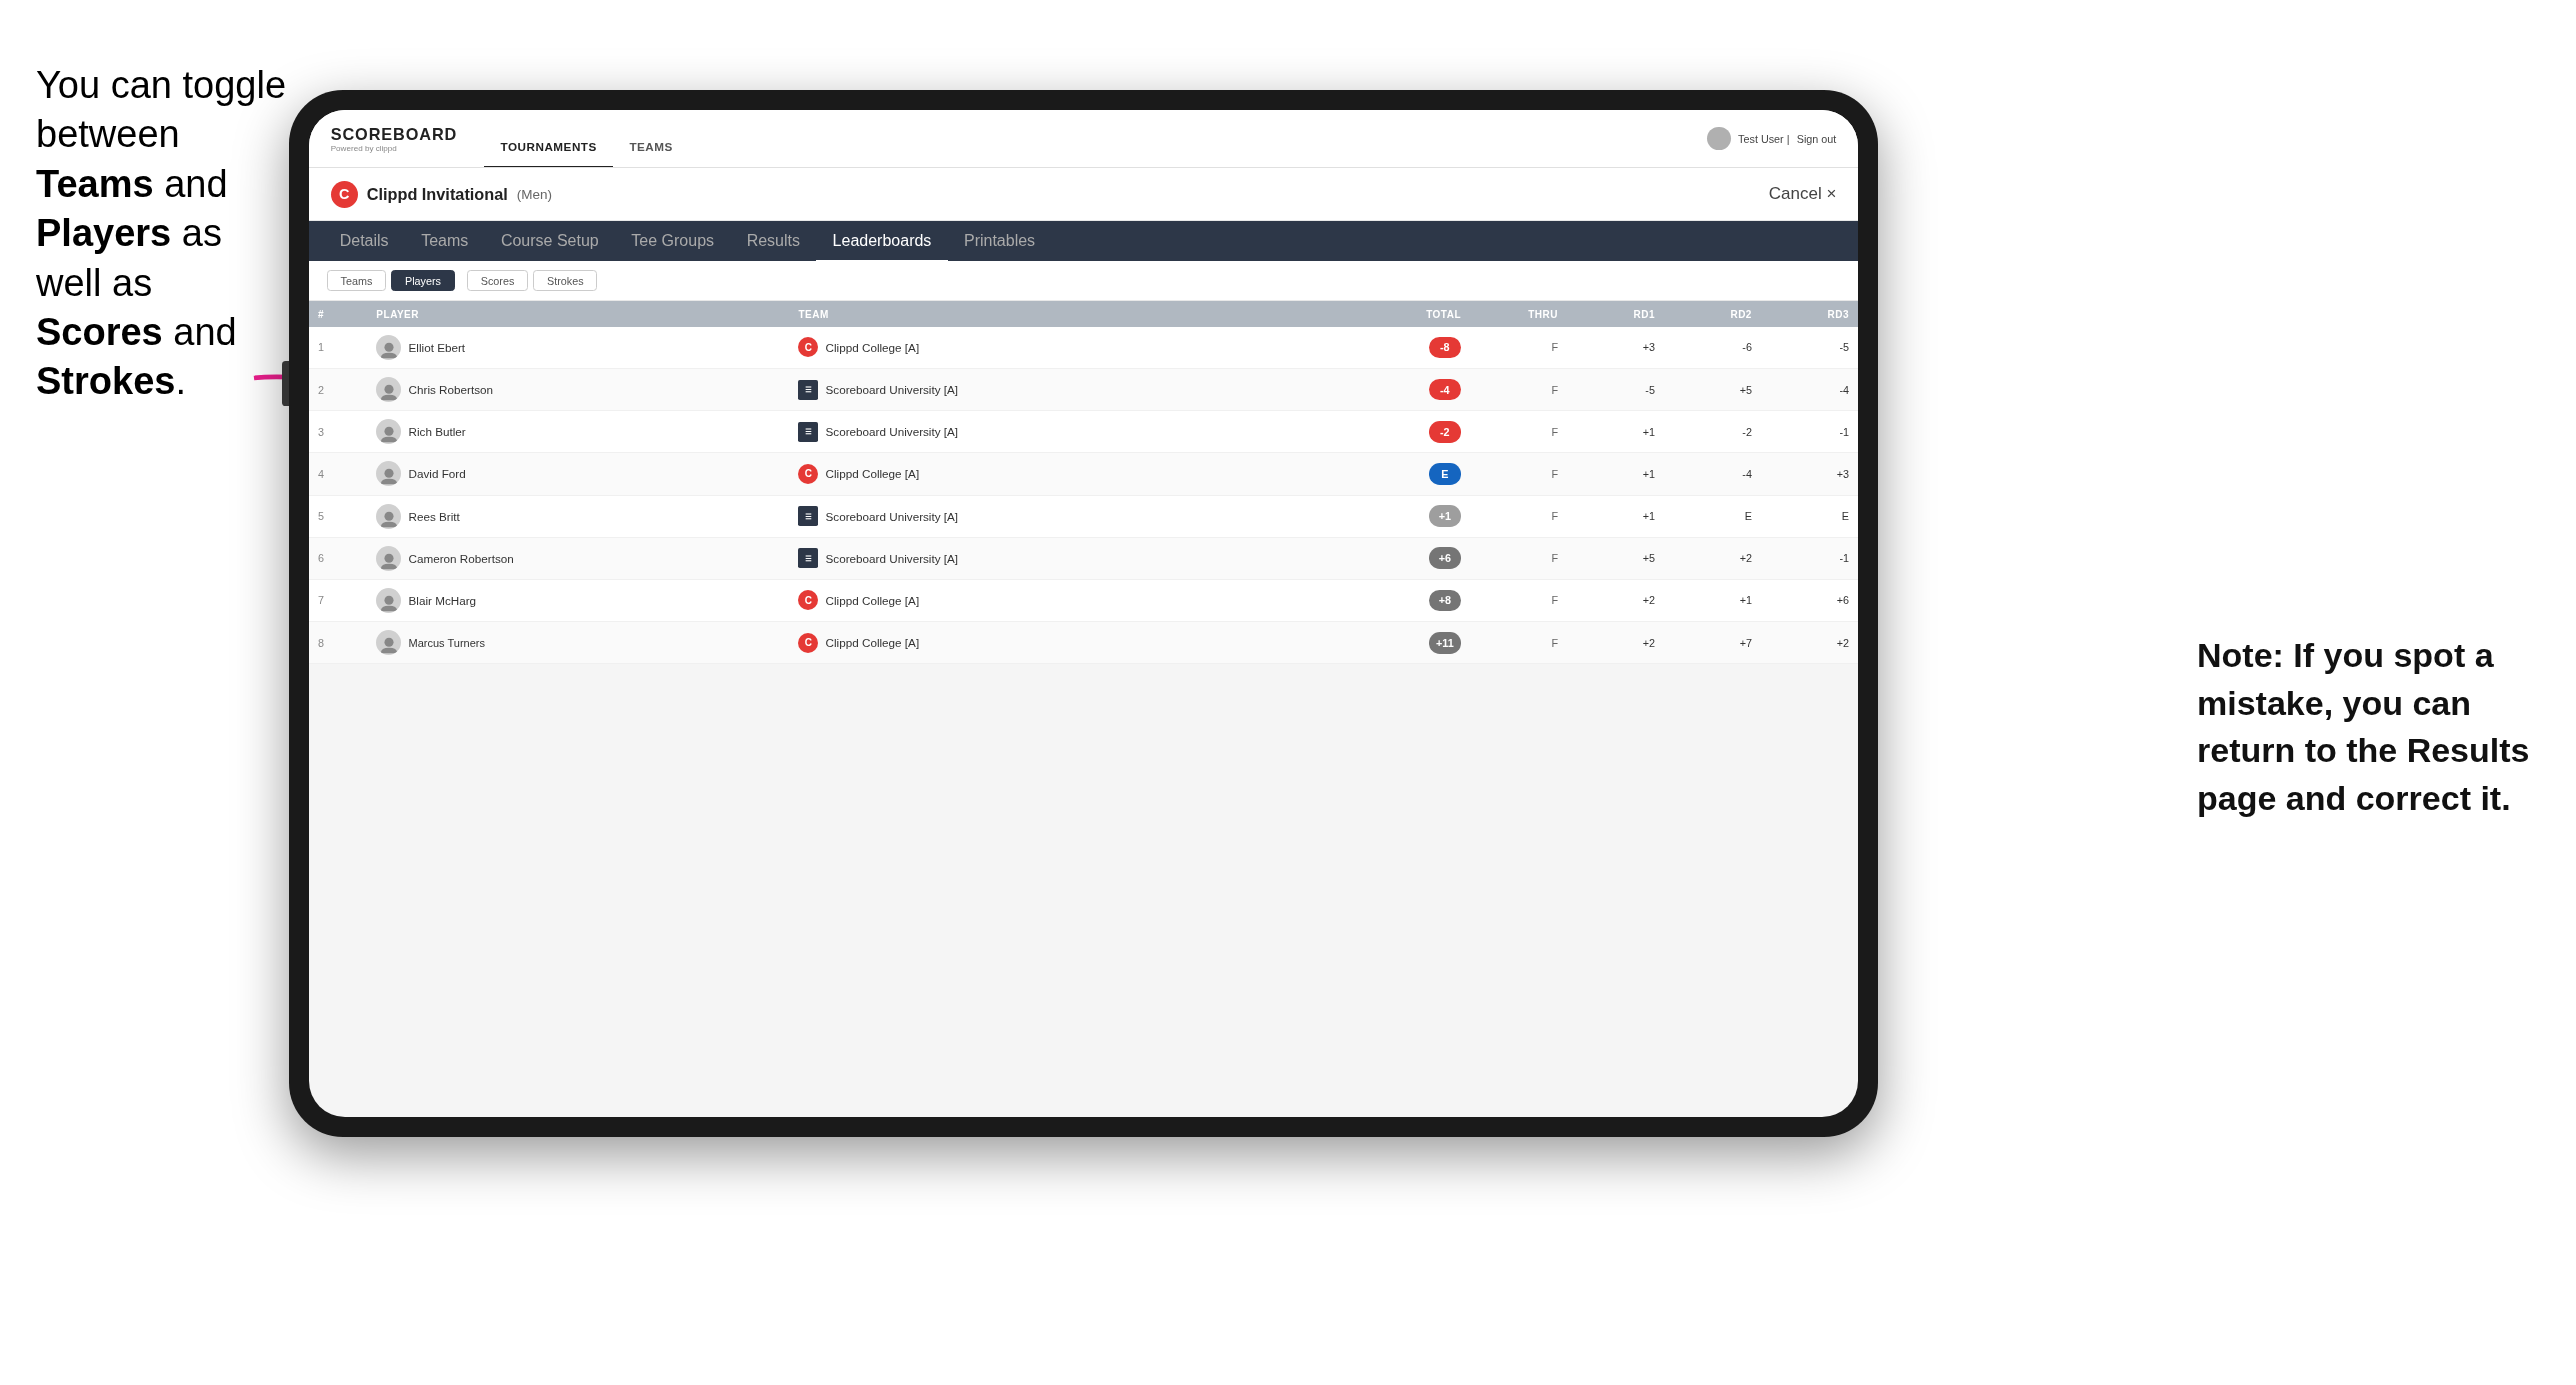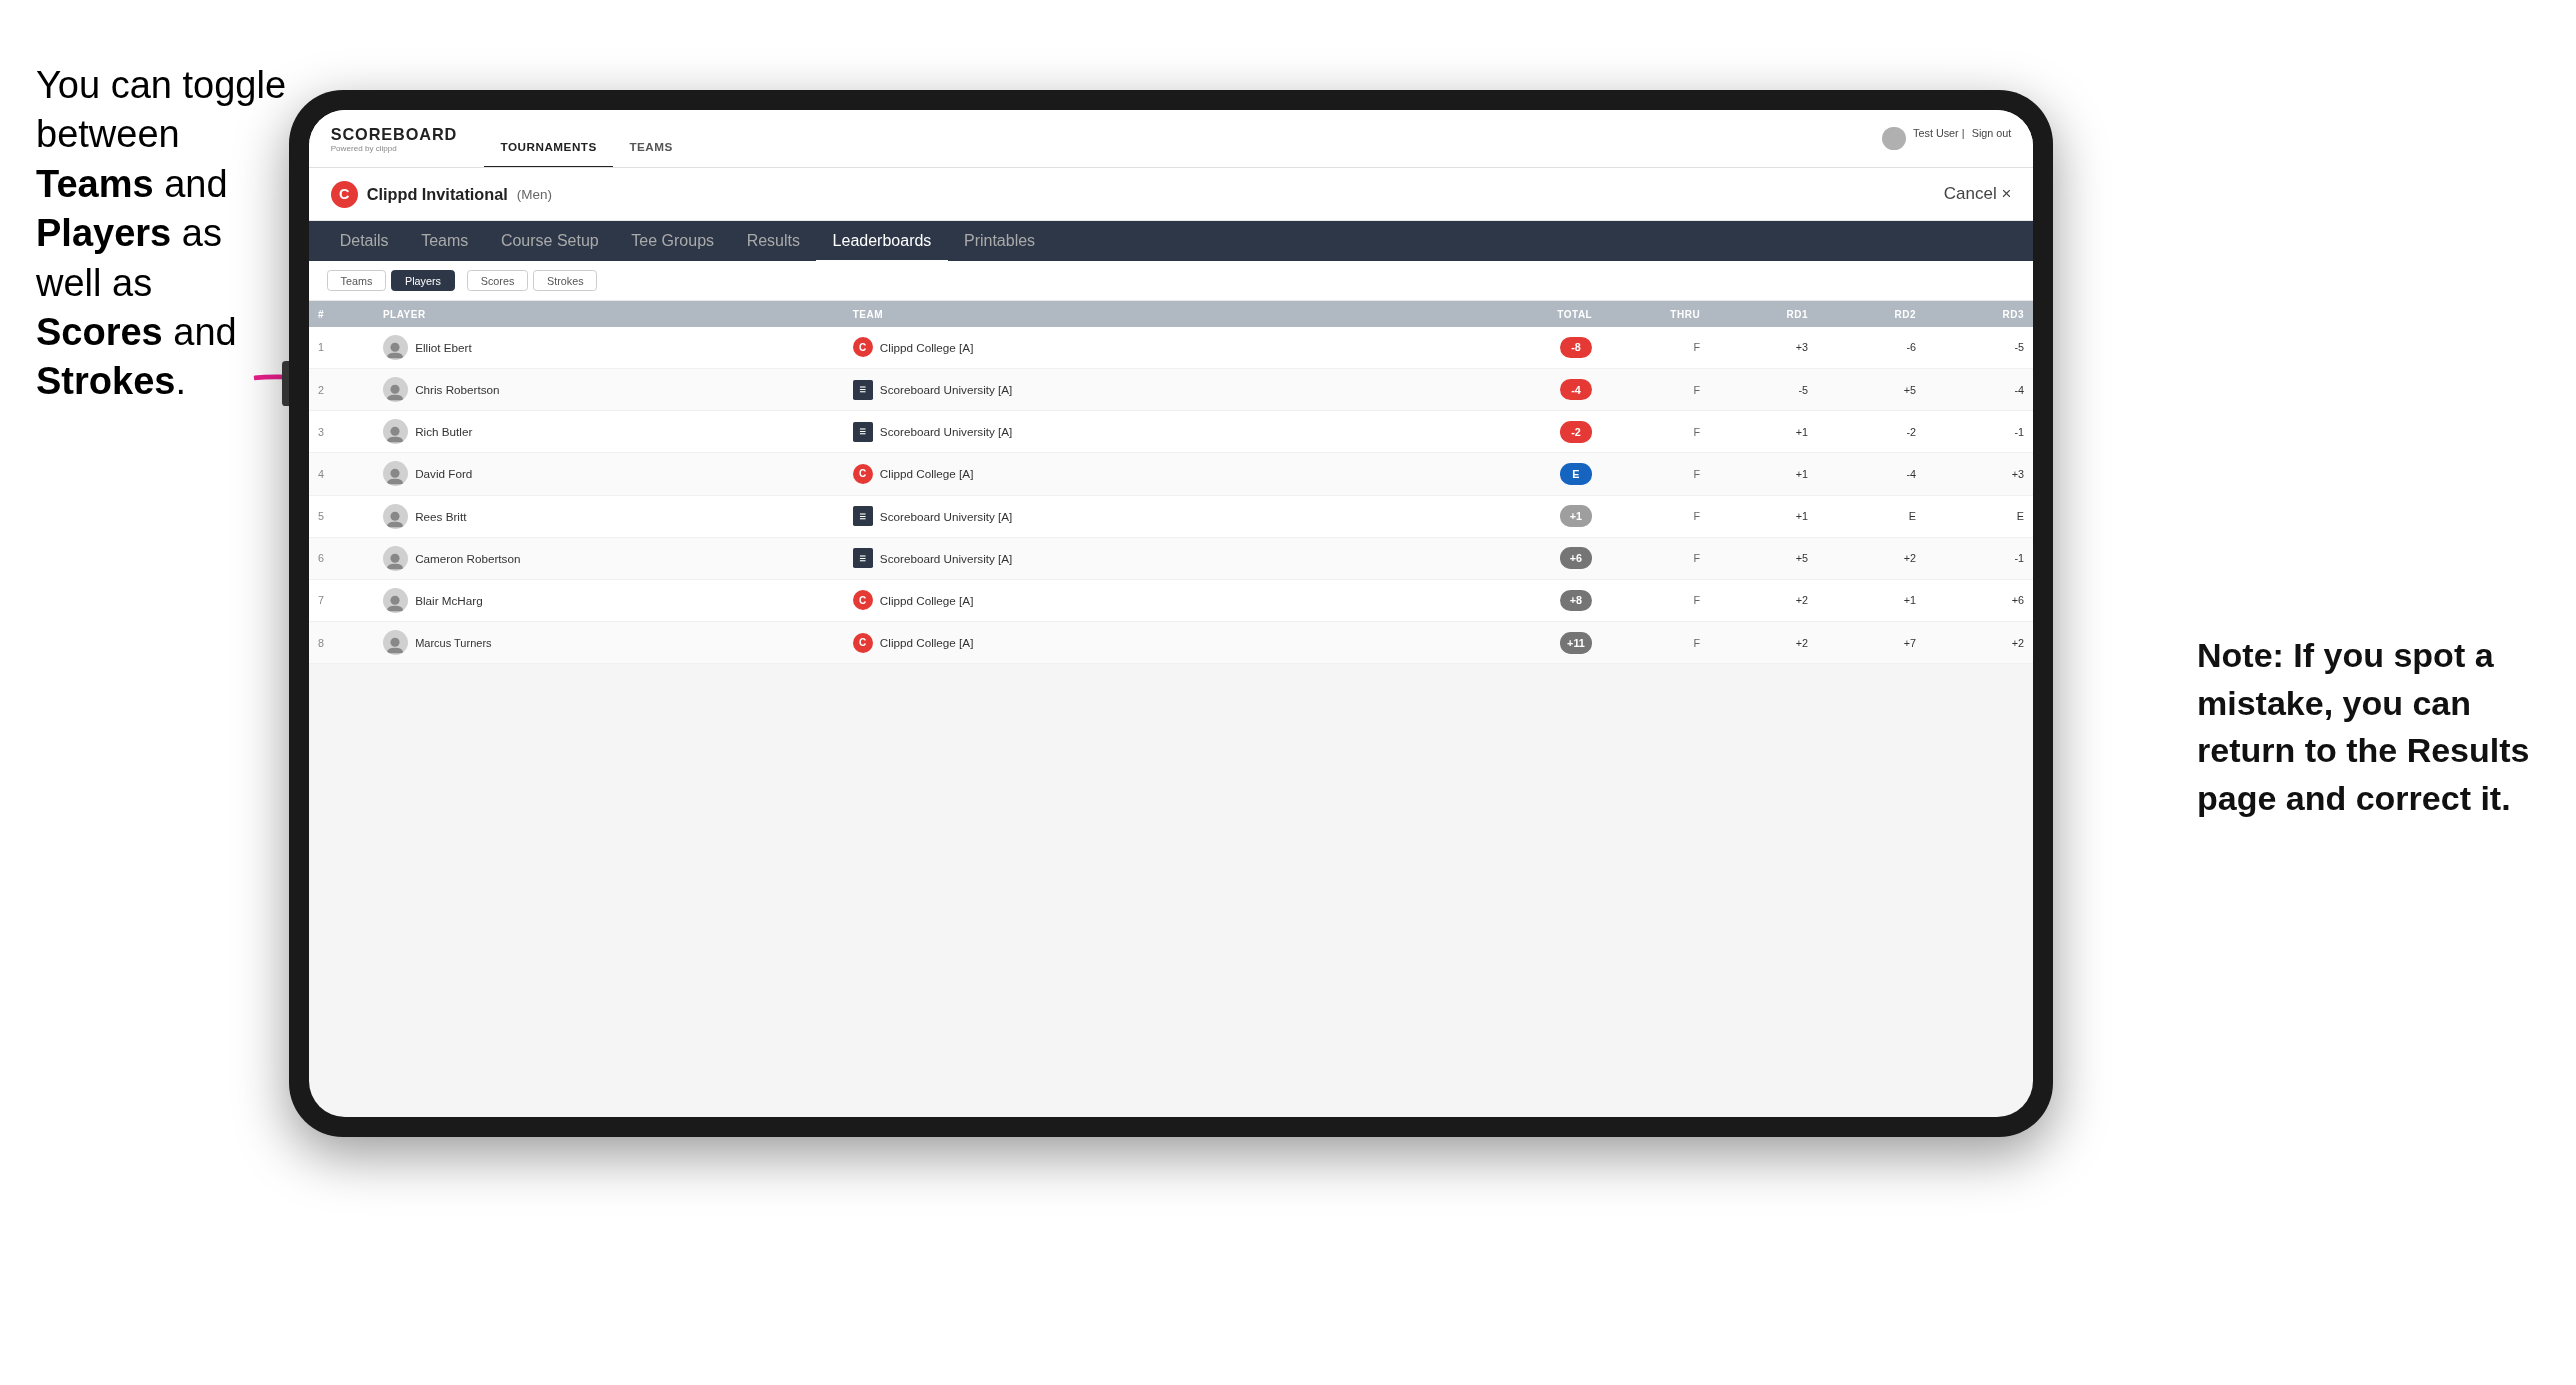--- a/index.html
+++ b/index.html
@@ -44,21 +44,21 @@
       line-height: 1.4;
       color: #111;
     }
     .right-text strong { font-weight: 800; }
 
     
     .tablet-frame {
       position: absolute;
       left: 289px;
       top: 90px;
-      width: 1764px;
+      width: 1589px;
       height: 1047px;
       background: #1a1a1a;
       border-radius: 54px;
       box-shadow: 0 18px 54px rgba(0,0,0,0.4);
       padding: 20px;
     }
     .tablet-screen {
       width: 100%;
       height: 100%;
       background: #f5f5f5;
@@ -108,21 +108,21 @@
       letter-spacing: 0.5px;
     }
     .nav-link.active {
       border-bottom: 1.8px solid #222;
       color: #222;
     }
     .header-right {
       position: absolute;
       right: 21.7px;
       display: flex;
-      align-items: flex-start;
+      align-items: center;
       gap: 7.2px;
       font-size: 10.8px;
       color: #444;
     }
     .user-avatar-small {
       width: 23.5px;
       height: 23.5px;
       background: #b0b0b0;
       border-radius: 50%;
     }

